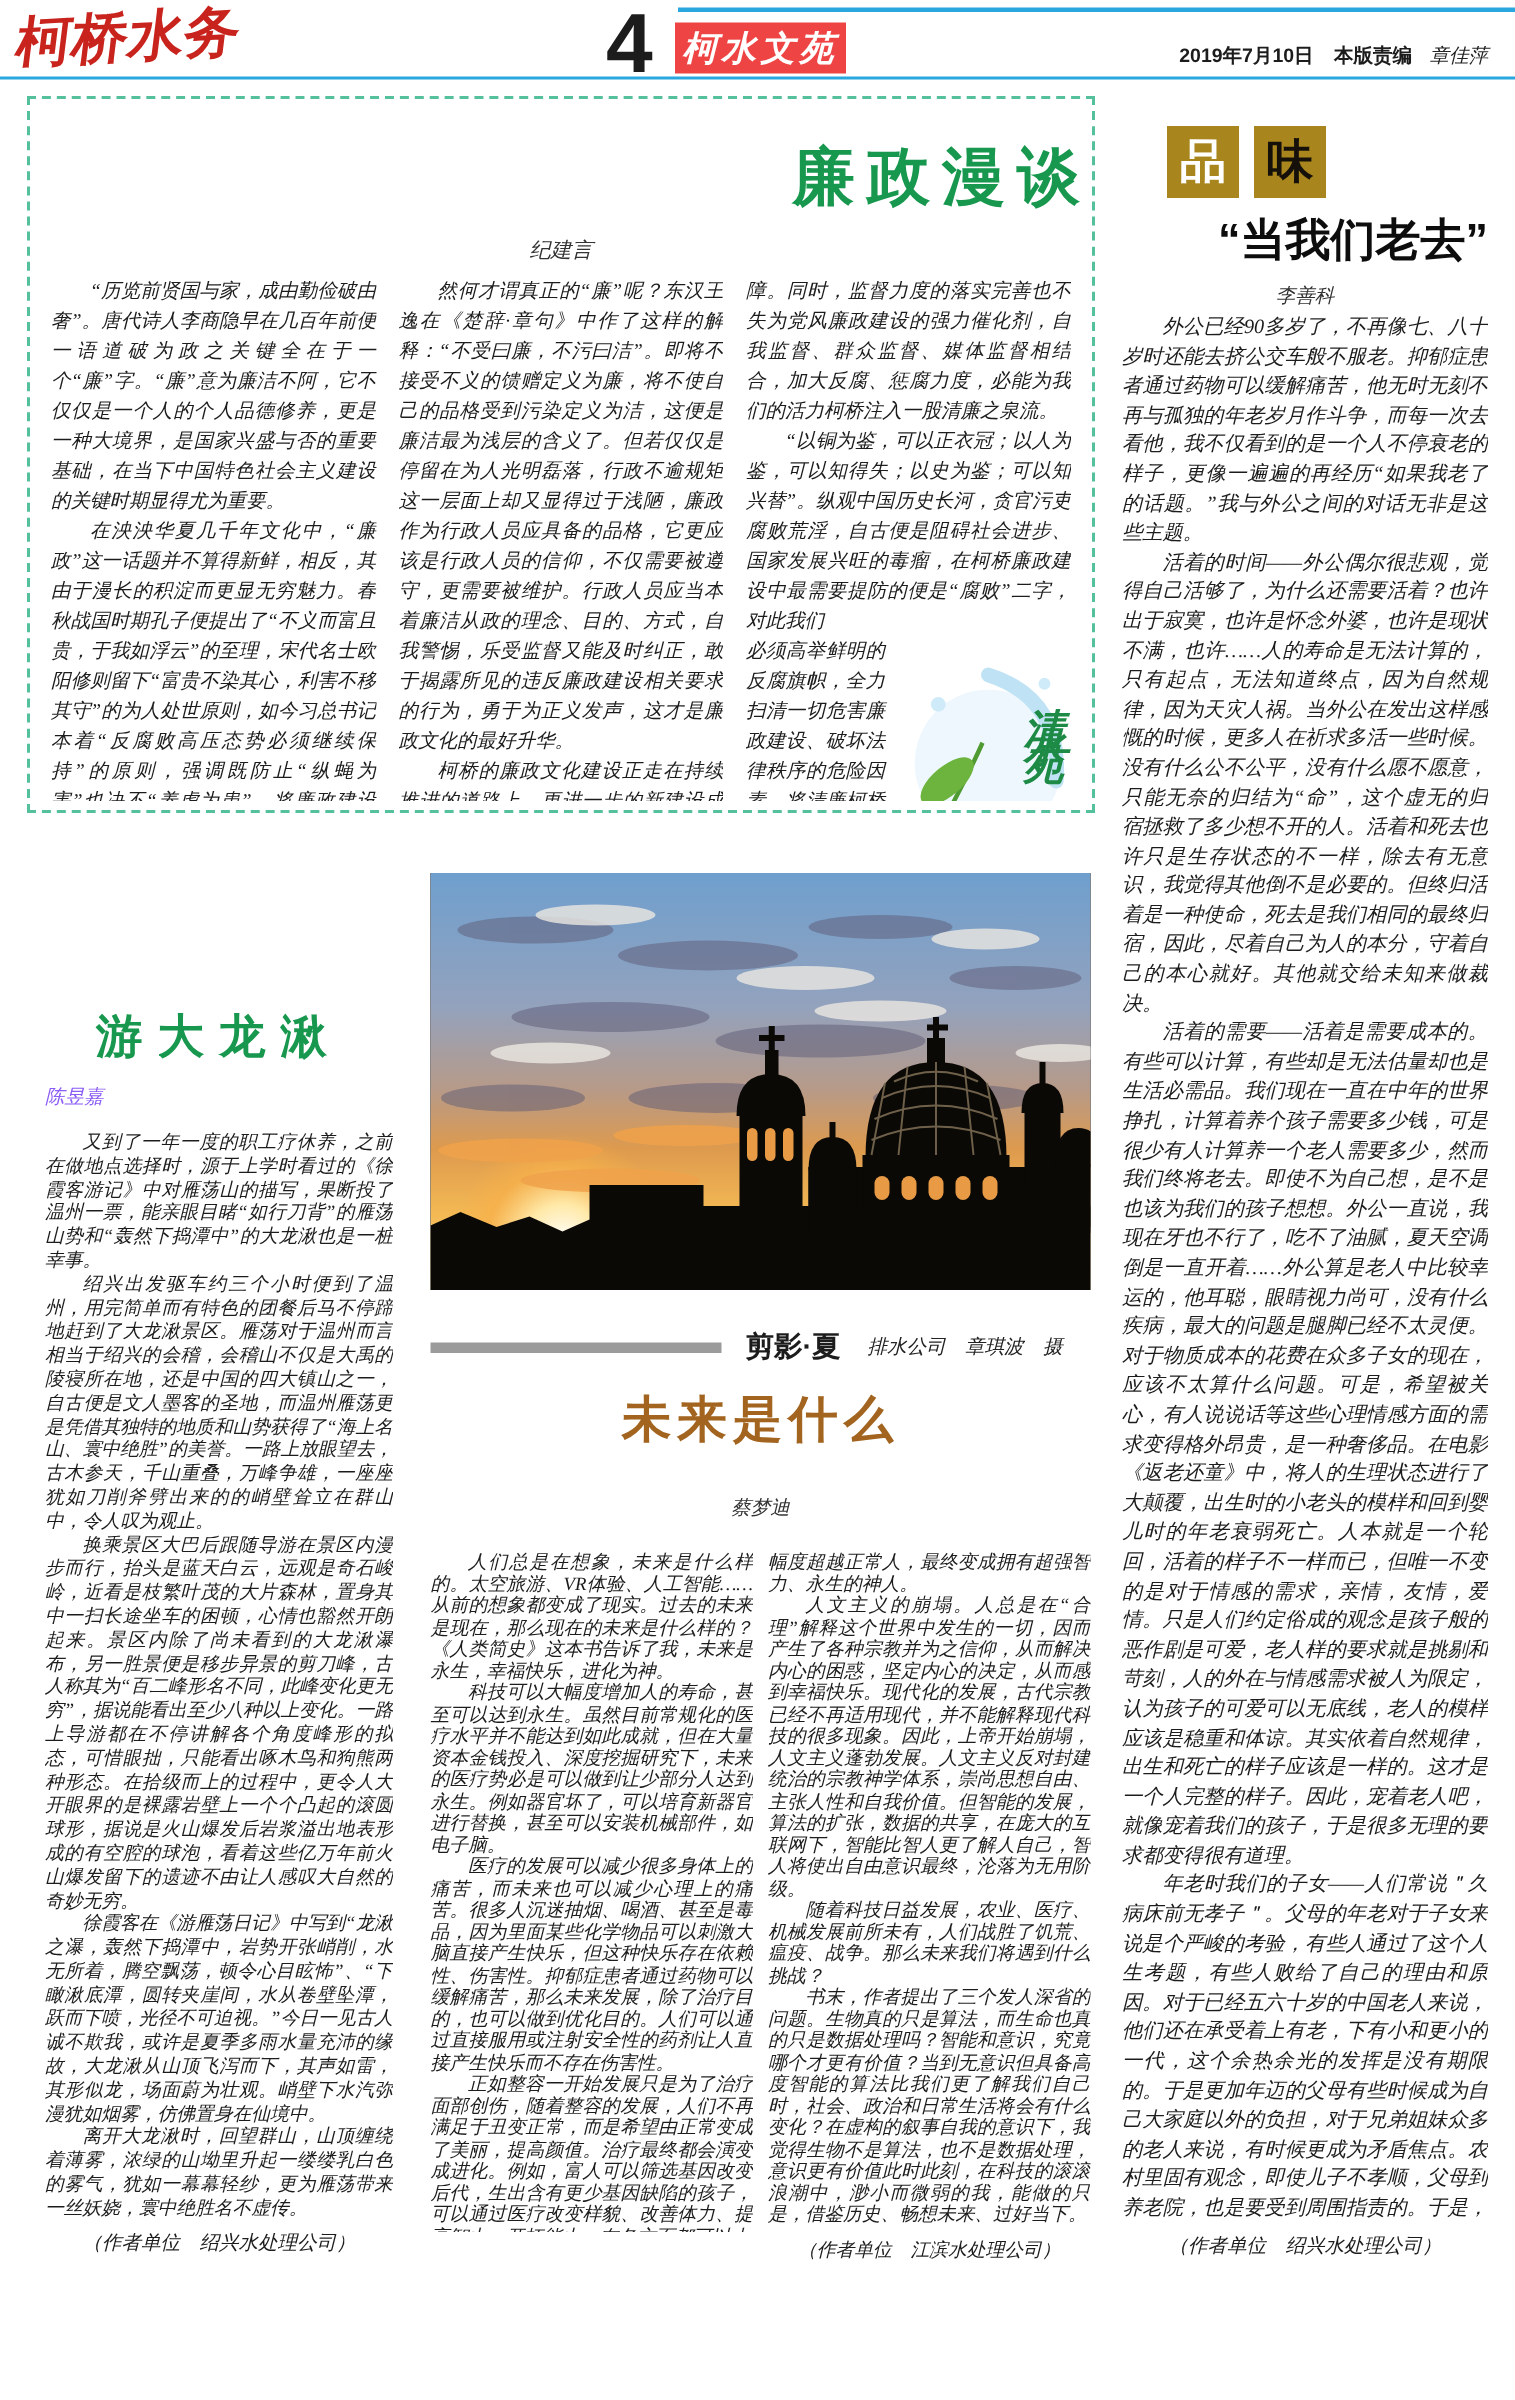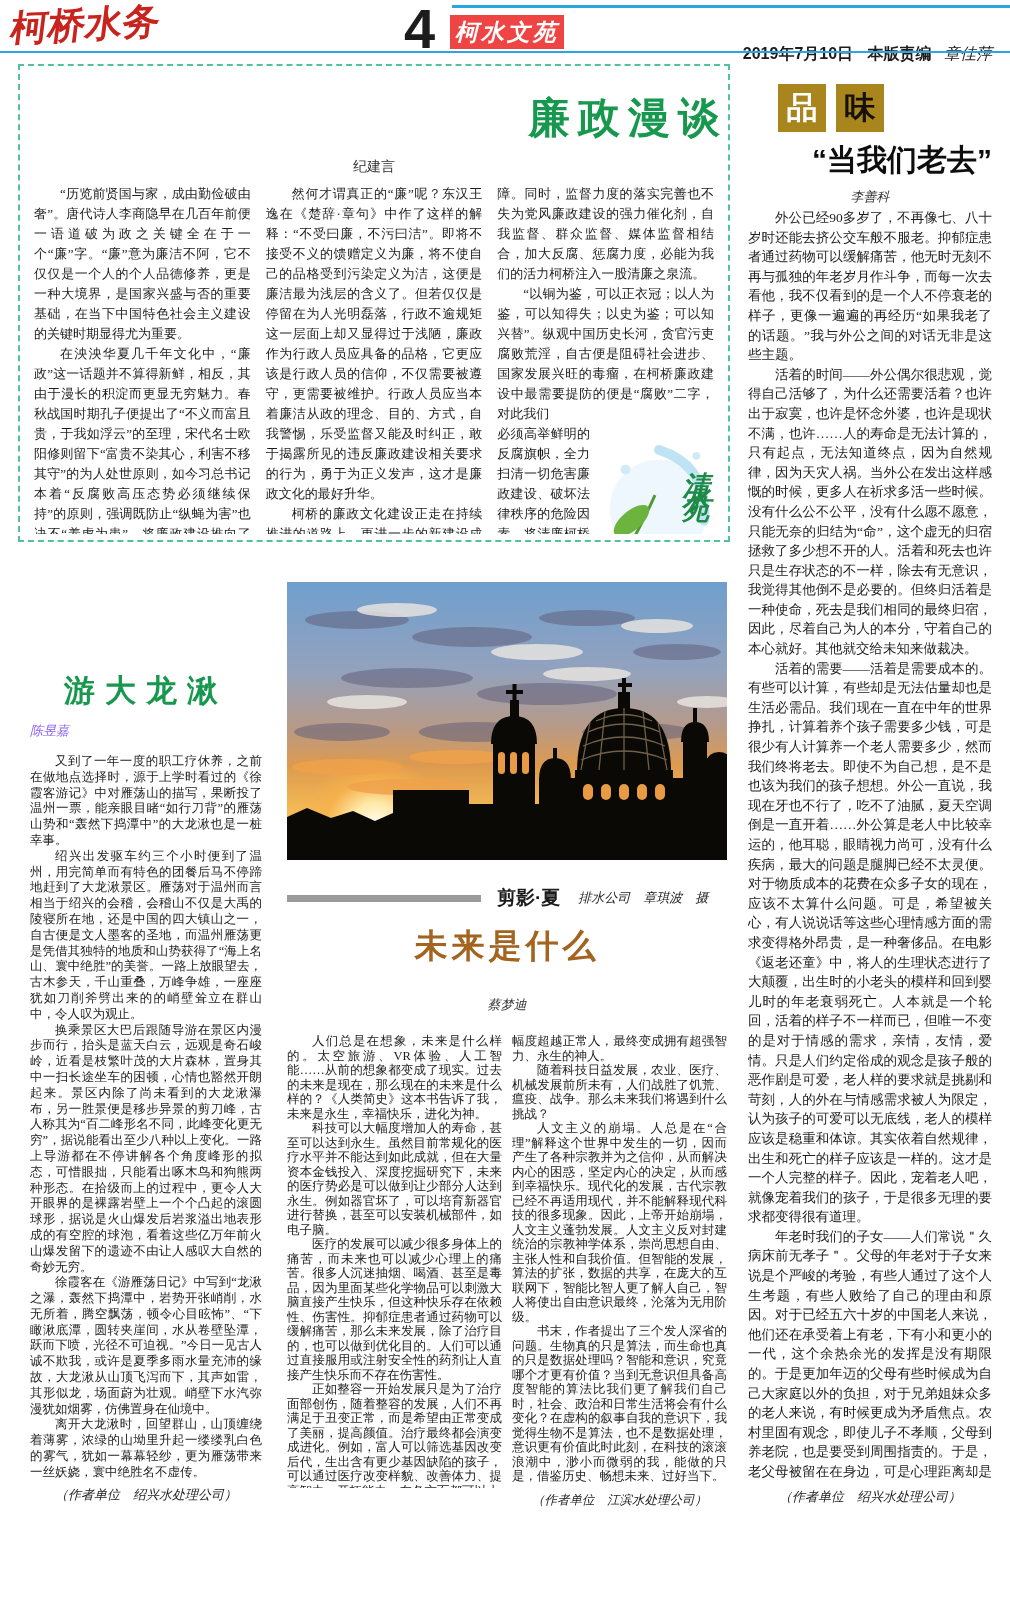--- a/index.html
+++ b/index.html
@@ -9,32 +9,32 @@
   
   .hdr-rule-top{position:absolute;left:452px;top:5px;width:558px;height:3px;background:#2aa7df;}
   .hdr-rule-bottom{position:absolute;left:0;top:51px;width:1010px;height:2px;background:#2aa7df;}
   .masthead{position:absolute;left:14px;top:4px;font-size:37px;font-weight:bold;color:#c8231c;
             transform:skewX(-10deg) rotate(-3deg);transform-origin:left top;}
   .pageno{position:absolute;left:404px;top:-4px;font-size:56px;font-weight:900;
           font-family:"Liberation Sans","DejaVu Sans",sans-serif;}
   .section-box{position:absolute;left:450px;top:15px;width:114px;height:34px;background:#ef4444;color:#fff;
                font-size:23px;font-weight:bold;font-style:italic;display:flex;align-items:center;justify-content:center;
                letter-spacing:3px;font-family:"Liberation Sans","DejaVu Sans",sans-serif;}
-  .dateline{position:absolute;right:18px;top:44px;font-size:16px;font-weight:bold;
+  .dateline{position:absolute;right:18px;top:28px;font-size:13px;font-weight:bold;
             font-family:"Liberation Sans","DejaVu Sans",sans-serif;}
   .dateline .ed{font-weight:normal;font-style:italic;font-family:"Liberation Serif",serif;margin-left:8px;color:#222;}
   .dateline .lbl{margin-left:10px;}
   
   .lz-box{position:absolute;left:18px;top:64px;width:712px;height:478px;border:2px dashed #55c09c;box-sizing:border-box;}
   .lz-title{position:absolute;top:24px;left:0;width:100%;text-align:right;margin:0;font-size:42px;color:#17984e;
             font-weight:700;letter-spacing:8px;font-family:"Liberation Sans","DejaVu Sans",sans-serif;}
-  .lz-byline{position:absolute;top:92px;left:0;width:100%;text-align:center;font-size:14px;color:#333;}
+  .lz-byline{position:absolute;top:92px;left:0;width:100%;text-align:center;font-size:14px;font-style:italic;color:#333;}
   .lz-cols{position:absolute;left:14px;right:14px;top:118px;bottom:6px;display:flex;gap:15px;}
   .lz-col{flex:1;font-size:13px;line-height:20px;text-align:justify;overflow:hidden;}
-  .para{margin:0;text-indent:2em;}
+  .para{margin:0;text-indent:2em;font-style:italic;}
   .noind{text-indent:0;}
   .qsy{float:right;width:116px;height:156px;margin:2px 0 0 8px;position:relative;}
   .qsy-text{position:absolute;right:8px;top:24px;writing-mode:vertical-rl;font-size:27px;font-weight:bold;
             color:#1d8a45;letter-spacing:12px;font-style:italic;}
   
   .pw-tag{position:absolute;top:84px;width:48px;height:48px;background:#a8861d;display:flex;align-items:center;
           justify-content:center;font-size:31px;font-weight:900;font-family:"Liberation Sans","DejaVu Sans",sans-serif;}
   .pw-tag1{left:778px;color:#ffffff;}
   .pw-tag2{left:836px;color:#15100a;}
   .pw-title{position:absolute;left:770px;top:140px;width:222px;text-align:right;font-size:30px;font-weight:900;
@@ -242,19 +242,19 @@
   <div class="wl-title">未来是什么</div>
   <div class="wl-byline">蔡梦迪</div>
   <div class="wl-colA">
       <p class="para">人们总是在想象，未来是什么样的。太空旅游、VR体验、人工智能……从前的想象都变成了现实。过去的未来是现在，那么现在的未来是什么样的？《人类简史》这本书告诉了我，未来是永生，幸福快乐，进化为神。</p>
       <p class="para">科技可以大幅度增加人的寿命，甚至可以达到永生。虽然目前常规化的医疗水平并不能达到如此成就，但在大量资本金钱投入、深度挖掘研究下，未来的医疗势必是可以做到让少部分人达到永生。例如器官坏了，可以培育新器官进行替换，甚至可以安装机械部件，如电子脑。</p>
       <p class="para">医疗的发展可以减少很多身体上的痛苦，而未来也可以减少心理上的痛苦。很多人沉迷抽烟、喝酒、甚至是毒品，因为里面某些化学物品可以刺激大脑直接产生快乐，但这种快乐存在依赖性、伤害性。抑郁症患者通过药物可以缓解痛苦，那么未来发展，除了治疗目的，也可以做到优化目的。人们可以通过直接服用或注射安全性的药剂让人直接产生快乐而不存在伤害性。</p>
       <p class="para">正如整容一开始发展只是为了治疗面部创伤，随着整容的发展，人们不再满足于丑变正常，而是希望由正常变成了美丽，提高颜值。治疗最终都会演变成进化。例如，富人可以筛选基因改变后代，生出含有更少基因缺陷的孩子，可以通过医疗改变样貌、改善体力、提高智力、开拓能力，在各方面都可以大</p>
     </div>
   <div class="wl-colB">
       <p class="para noind">幅度超越正常人，最终变成拥有超强智力、永生的神人。</p>
+      <p class="para">人文主义的崩塌。人总是在“合理”解释这个世界中发生的一切，因而产生了各种宗教并为之信仰，从而解决内心的困惑，坚定内心的决定，从而感到幸福快乐。现代化的发展，古代宗教已经不再适用现代，并不能解释现代科技的很多现象。因此，上帝开始崩塌，人文主义蓬勃发展。人文主义反对封建统治的宗教神学体系，崇尚思想自由、主张人性和自我价值。但智能的发展，算法的扩张，数据的共享，在庞大的互联网下，智能比智人更了解人自己，智人将使出自由意识最终，沦落为无用阶级。</p>
       <p class="para">随着科技日益发展，农业、医疗、机械发展前所未有，人们战胜了饥荒、瘟疫、战争。那么未来我们将遇到什么挑战？</p>
-      <p class="para">人文主义的崩塌。人总是在“合理”解释这个世界中发生的一切，因而产生了各种宗教并为之信仰，从而解决内心的困惑，坚定内心的决定，从而感到幸福快乐。现代化的发展，古代宗教已经不再适用现代，并不能解释现代科技的很多现象。因此，上帝开始崩塌，人文主义蓬勃发展。人文主义反对封建统治的宗教神学体系，崇尚思想自由、主张人性和自我价值。但智能的发展，算法的扩张，数据的共享，在庞大的互联网下，智能比智人更了解人自己，智人将使出自由意识最终，沦落为无用阶级。</p>
       <p class="para">书末，作者提出了三个发人深省的问题。生物真的只是算法，而生命也真的只是数据处理吗？智能和意识，究竟哪个才更有价值？当到无意识但具备高度智能的算法比我们更了解我们自己时，社会、政治和日常生活将会有什么变化？在虚构的叙事自我的意识下，我觉得生物不是算法，也不是数据处理，意识更有价值此时此刻，在科技的滚滚浪潮中，渺小而微弱的我，能做的只是，借鉴历史、畅想未来、过好当下。</p>
     </div>
   <div class="wl-attr">（作者单位　江滨水处理公司）</div>
 
 </div>
 
 </body></html>

